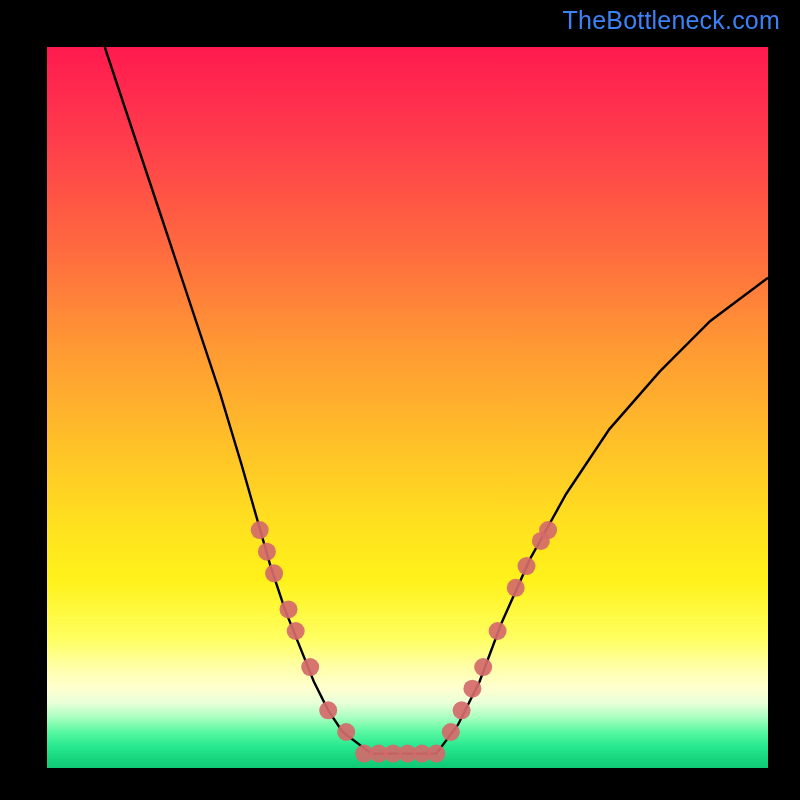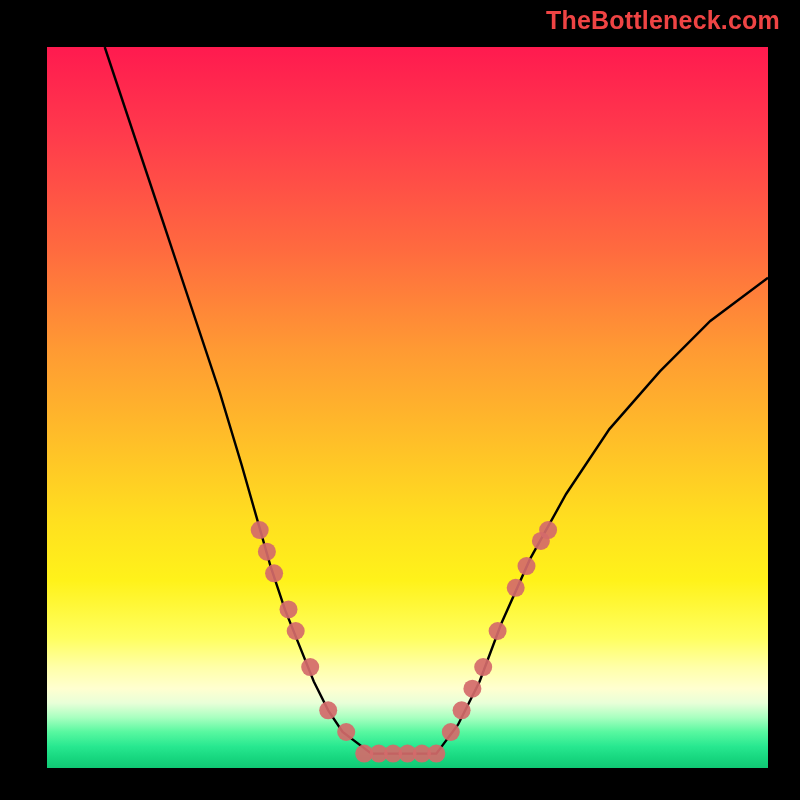--- a/index.html
+++ b/index.html
@@ -43,24 +43,24 @@
       #58f8a0 95%,
       #28e890 97%,
       #18d880 98.5%,
       #10c874 100%
     );
   }
   .watermark {
     position: absolute;
     top: 6px;
     right: 20px;
-    color: #ef4444;
+    color: #3b82f6;
     font-size: 25px;
     letter-spacing: 0.2px;
-    font-weight: 700;
+    font-weight: 400;
   }
   svg.curve {
     position: absolute;
     left: 0;
     top: 0;
     width: 721px;
     height: 721px;
     overflow: visible;
   }
   .dot {

